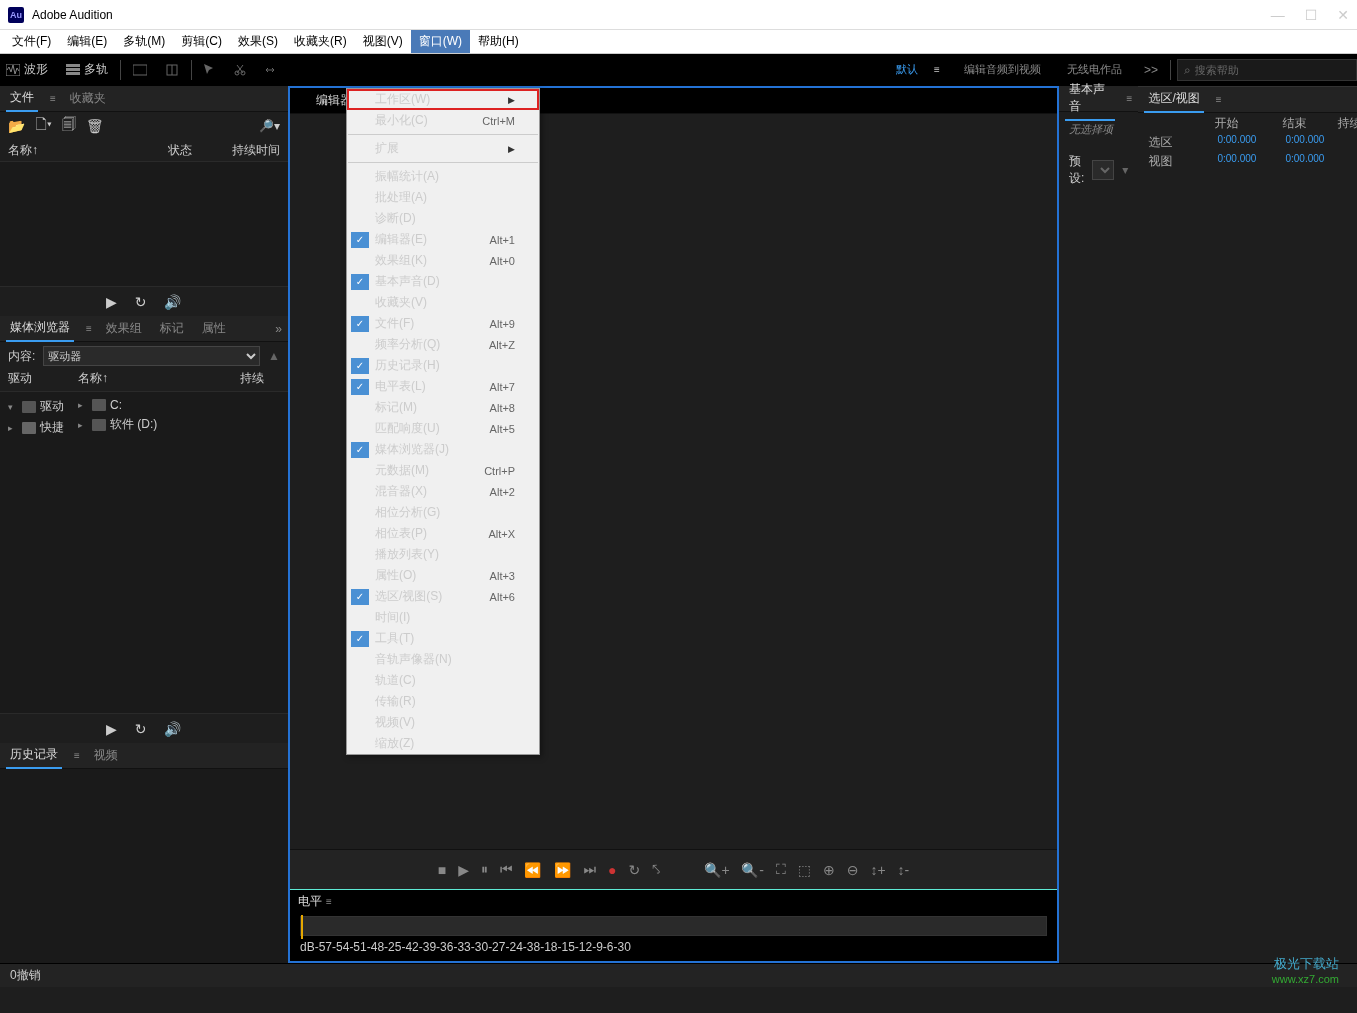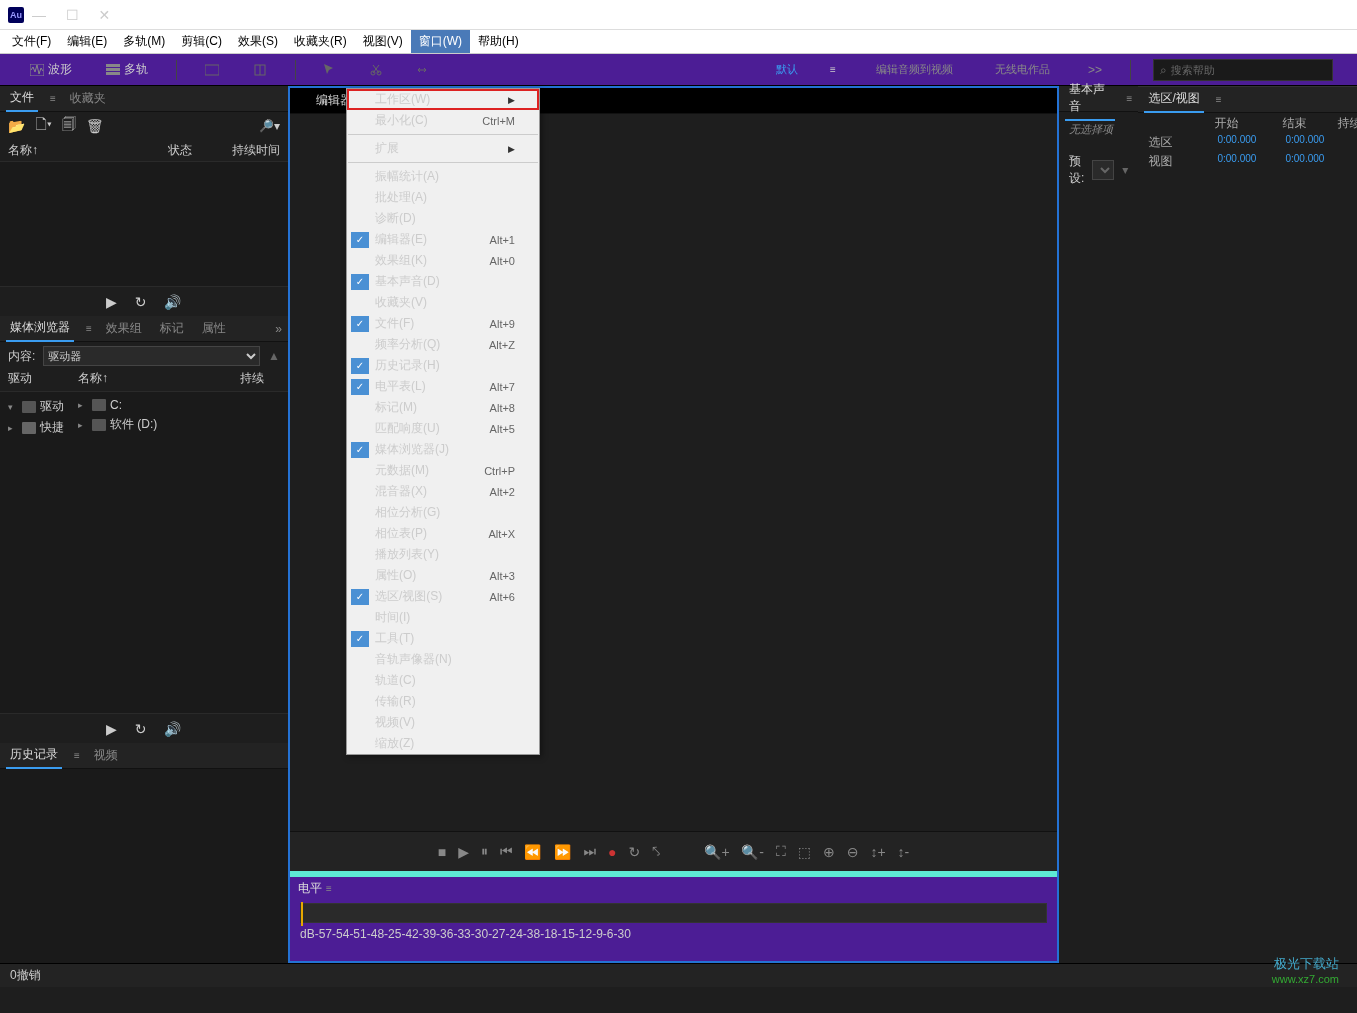--- a/index.html
+++ b/index.html
@@ -5,21 +5,21 @@
 *{margin:0;padding:0;box-sizing:border-box;font-family:"Microsoft YaHei",Arial,sans-serif;font-size:12px;color:#ccc;user-select:none}
 body{background:#1e1e1e;width:1357px;height:1013px;overflow:hidden;position:relative}
 .title-bar{height:30px;background:#fff;display:flex;align-items:center;padding:0 8px;border-bottom:1px solid #ddd}
 .title-bar .logo{width:16px;height:16px;background:#00005a;color:#9999ff;font-size:9px;font-weight:bold;display:flex;align-items:center;justify-content:center;border-radius:2px;margin-right:8px}
 .title-bar .title{color:#000;font-size:12px;flex:1}
 .title-bar .win-controls{display:flex;gap:20px;color:#000}
 .title-bar .win-controls span{cursor:pointer;font-size:14px}
 .menu-bar{height:24px;background:#fff;display:flex;align-items:center;padding:0 4px;border-bottom:1px solid #ccc}
 .menu-bar .menu-item{padding:3px 8px;color:#000;cursor:pointer}
 .menu-bar .menu-item.active{background:#4a7ab8;color:#fff}
-.tool-row{height:32px;background:#4c1d95;display:flex;align-items:center;padding:0 24px;gap:22px;border-bottom:1px solid #000}
+.tool-row{height:32px;background:#000000;display:flex;align-items:center;padding:0 0;gap:6px;border-bottom:1px solid #000}
 .tool-row .btn{padding:4px 6px;display:flex;align-items:center;gap:4px;cursor:pointer;color:#aaa;font-size:11px}
 .tool-row .btn .icon{width:14px;height:12px}
 .tool-row .divider{width:1px;height:20px;background:#444}
 .tool-row .spacer{flex:1}
 .tool-row .ws-link{color:#888;cursor:pointer;padding:0 10px;font-size:11px}
 .tool-row .ws-link.active{color:#3a9cf0}
 .tool-row .ws-more{color:#888;padding:0 6px}
 .tool-row .search-wrap{width:180px;height:22px;background:#1a1a1a;border:1px solid #333;display:flex;align-items:center;padding:0 6px;gap:4px}
 .tool-row .search-wrap input{background:transparent;border:none;outline:none;color:#ccc;width:100%;font-size:11px}
 .tool-row .search-wrap input::placeholder{color:#666}
@@ -61,21 +61,21 @@
 .dropdown-menu .dm-item{height:21px;display:flex;align-items:center;padding:0 24px 0 28px;color:#000;font-size:12px;cursor:pointer;position:relative}
 .dropdown-menu .dm-item.highlighted{border:2px solid #d22;padding:0 22px 0 26px}
 .dropdown-menu .dm-item .check{position:absolute;left:4px;width:18px;height:16px;background:#4a90d4;display:flex;align-items:center;justify-content:center;color:#fff;font-size:10px}
 .dropdown-menu .dm-item .shortcut{margin-left:auto;color:#666;font-size:11px}
 .dropdown-menu .dm-item .submenu-arrow{margin-left:auto;color:#333;font-size:9px}
 .dropdown-menu .dm-sep{height:1px;background:#ccc;margin:3px 1px}
 .transport{height:40px;display:flex;align-items:center;justify-content:center;gap:12px;color:#666;background:#232323;border-top:1px solid #111}
 .transport .t-btn{cursor:pointer;font-size:14px;color:#888}
 .transport .t-btn.rec{color:#c33}
 .transport .t-gap{width:20px}
-.level-panel{height:90px;background:#4c1d95;border-top:6px solid #5eead4}
+.level-panel{height:72px;background:#000000;border-top:1px solid #5eead4}
 .level-header{height:22px;display:flex;align-items:center;padding:0 8px}
 .level-header .tab{color:#ddd;font-size:12px}
 .level-header .tab-menu{color:#888;margin-left:4px;font-size:10px}
 .level-meter{height:48px;position:relative;padding:4px 10px}
 .level-meter .bar{height:20px;background:#2a2a2a;border:1px solid #333;position:relative}
 .level-meter .bar .marker{position:absolute;left:0;top:-2px;width:2px;height:24px;background:#e6a800}
 .level-scale{display:flex;color:#666;font-size:10px;padding-top:4px}
 .right-col{width:300px;display:flex;flex-direction:row;background:#1e1e1e;border-left:2px solid #2472d4}
 .sound-panel{flex:1;display:flex;flex-direction:column}
 .sound-body{padding:10px;color:#888;font-style:italic;font-size:11px}
@@ -93,20 +93,21 @@
 .watermark .wm1{color:#4ac;font-size:13px}
 .watermark .wm2{color:#3a3;font-size:11px}
 .hamburger{display:inline-block;width:14px;font-size:10px;letter-spacing:-1px}
 svg{display:block}
 </style>
 </head>
 <body>
 
 <div class="title-bar">
   <div class="logo">Au</div>
+  <div class="title">Adobe Audition</div>
   <div class="win-controls">
     <span>—</span>
     <span>☐</span>
     <span>✕</span>
   </div>
 </div>
 
 <div class="menu-bar" id="menuBar">
     <span class="menu-item">文件(F)</span>
     <span class="menu-item">编辑(E)</span>

